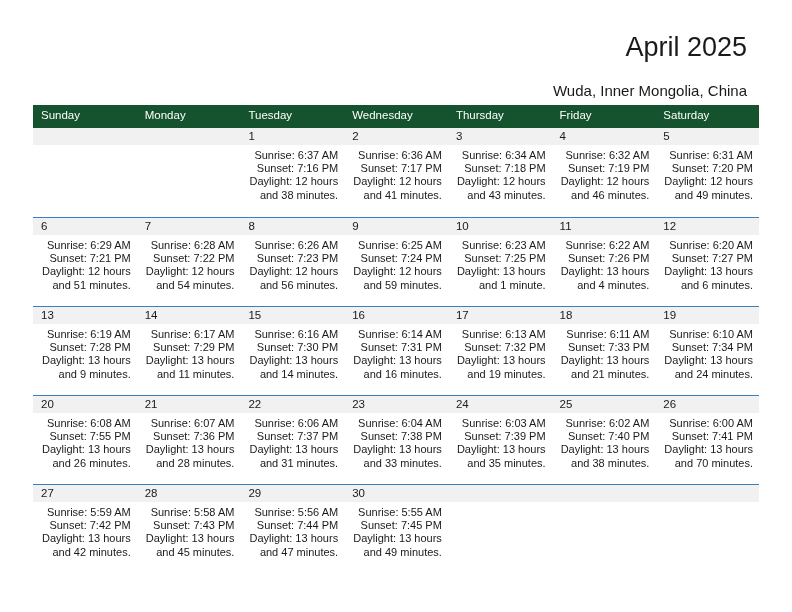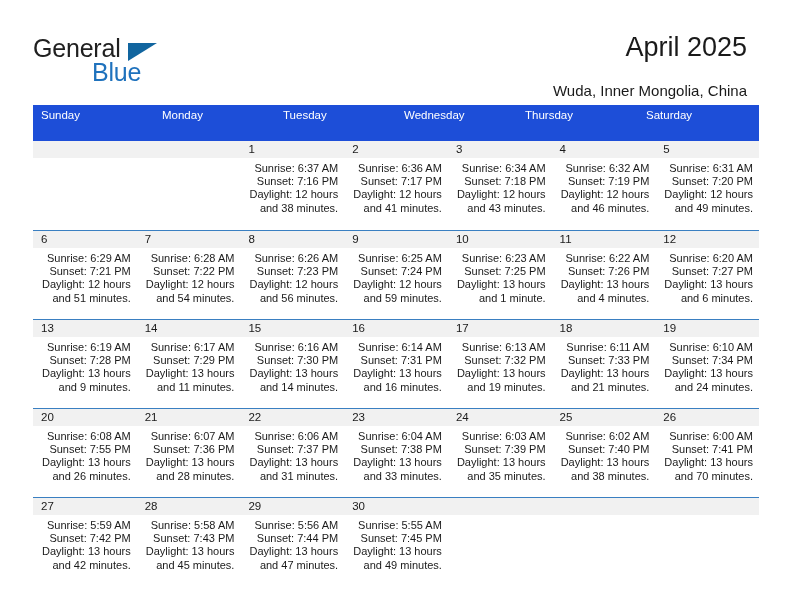--- a/index.html
+++ b/index.html
@@ -86,22 +86,22 @@
 
   
   .calendar {
     position: absolute;
     left: 33px;
     top: 105px;
     width: 726px;
   }
   .weekhead {
     display: flex;
-    background: #1d4ed8;
-    height: 36px;
+    background: #14532d;
+    height: 23px;
   }
   .weekhead .wh {
     flex: 1 1 0;
     color: #ffffff;
     font-size: 11.5px;
     line-height: 20px;
     padding-left: 8px;
     box-sizing: border-box;
     white-space: nowrap;
   }
@@ -145,41 +145,37 @@
     white-space: nowrap;
   }
 </style>
 </head>
 <body>
 
 <div class="page">
 
   <div class="header">
 
-    <div class="brand">
-      <span class="brand-general">General</span>
-      <span class="brand-tri"></span>
-      <span class="brand-blue">Blue</span>
-    </div>
 
     <div class="title-block">
       <div class="cal-title">April 2025</div>
       <div class="cal-subtitle">Wuda, Inner Mongolia, China</div>
     </div>
 
   </div>
 
   <div class="calendar">
 
     <div class="weekhead">
       <div class="wh">Sunday</div>
       <div class="wh">Monday</div>
       <div class="wh">Tuesday</div>
       <div class="wh">Wednesday</div>
       <div class="wh">Thursday</div>
+      <div class="wh">Friday</div>
       <div class="wh">Saturday</div>
     </div>
 
     <div class="weeks-container">
         <div class="week">
           <div class="day empty">
             <div class="datebar"></div>
           </div>
           <div class="day empty">
             <div class="datebar"></div>

